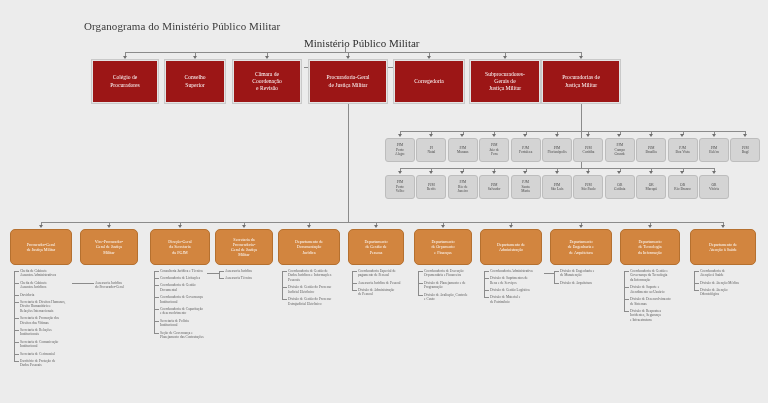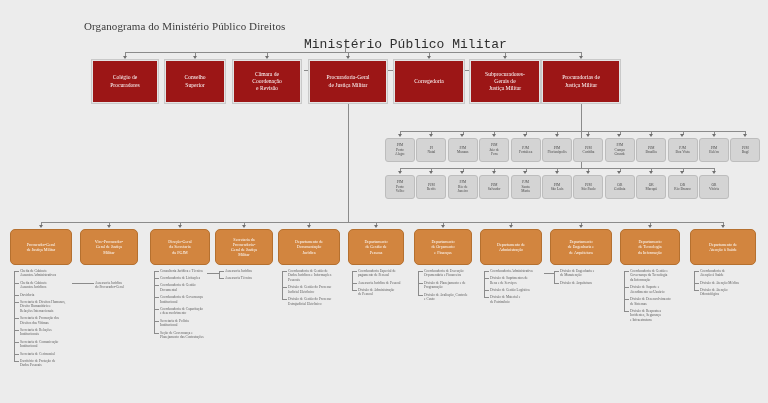--- a/index.html
+++ b/index.html
@@ -14,22 +14,22 @@
   
   #page-title {
     position: absolute; left: 84px; top: 20px;
     font-size: 11px; color: #3a3a3a; letter-spacing: .1px;
     white-space: nowrap;
   }
 
   
   #root-node {
     position: absolute; left: 304px; top: 37px;
-    font-size: 13px; color: #2e2e2e; white-space: nowrap;
-    padding-bottom: 18px; border-bottom: 1px solid #8b8b8b; font-family: Liberation Mono, monospace;
+    font-size: 11px; color: #2e2e2e; white-space: nowrap;
+    padding-bottom: 18px; border-bottom: 1px solid #8b8b8b;
   }
 
   
   .ln { position: absolute; background: #8b8b8b; }
   .lnv { width: 1px; }
   .lnh { height: 1px; }
   .arrow {
     position: absolute; width: 0; height: 0;
     border-left: 2.5px solid transparent;
     border-right: 2.5px solid transparent;
@@ -85,21 +85,21 @@
     color: #5d5d5d;
     text-align: left;
     white-space: pre-line;
   }
 </style>
 </head>
 <body>
 
 <div id="root">
 
-  <div id="page-title">Organograma do Ministério Público Direitos</div>
+  <div id="page-title">Organograma do Ministério Público Militar</div>
 
   <div id="root-node">Ministério Público Militar</div>
 
   <div id="conn-layer">
       <div class="ln lnv" style="left: 345px; top: 47px; height: 5px;"></div>
       <div class="ln lnv" style="left: 125px; top: 52px; height: 5px;"></div>
       <div class="arrow" style="left: 122.5px; top: 56px;"></div>
       <div class="ln lnv" style="left: 195px; top: 52px; height: 5px;"></div>
       <div class="arrow" style="left: 192.5px; top: 56px;"></div>
       <div class="ln lnv" style="left: 267px; top: 52px; height: 5px;"></div>

